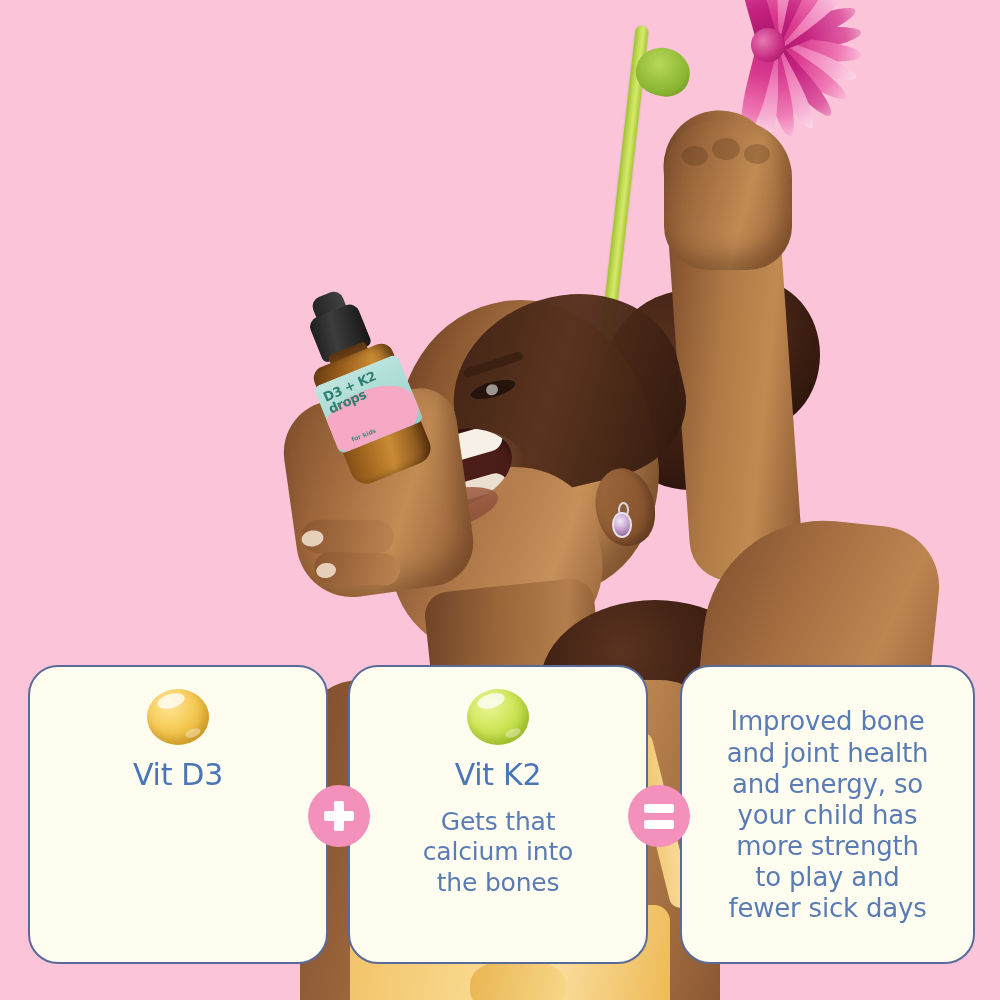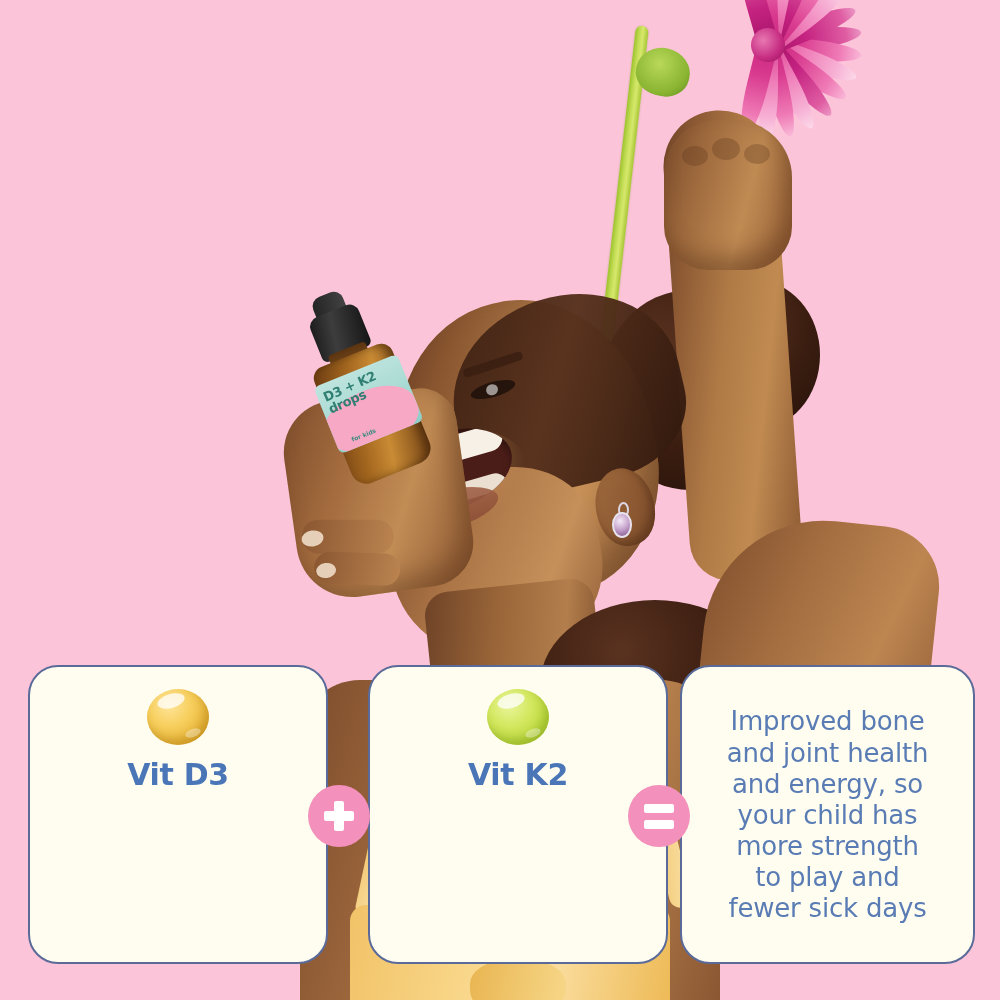--- a/index.html
+++ b/index.html
@@ -457,21 +457,21 @@
     border: 2.5px solid #5a6b9a;
     border-radius: 30px;
     box-sizing: border-box;
     z-index: 30;
     display: flex;
     flex-direction: column;
     align-items: center;
     padding: 14px 12px 12px;
   }
   .card-1 { left: 28px;  width: 300px; }
-  .card-2 { left: 368px; width: 300px; }
+  .card-2 { left: 348px; width: 300px; }
   .card-3 { left: 680px; width: 295px; justify-content: center; padding-top: 10px; }
 
   .droplet {
     width: 62px;
     height: 56px;
     border-radius: 50%;
     margin: 8px 0 14px;
     position: relative;
     flex: none;
   }
@@ -497,21 +497,21 @@
     position: absolute;
     right: 8px; bottom: 8px;
     width: 16px; height: 8px;
     border-radius: 50%;
     background: rgba(255,255,255,.35);
     transform: rotate(-20deg);
   }
 
   .card-title {
     font-size: 30px;
-    font-weight: 700;
+    font-weight: 400;
     color: #4a76b8;
     letter-spacing: -.3px;
     line-height: 1.05;
     text-align: left;
   }
   .card-sub {
     font-size: 20px;
     font-weight: 400;
     color: #6286b8;
     text-align: center;
@@ -647,20 +647,23 @@
 
 
   <div class="card card-1">
     <div class="droplet yellow"></div>
     <div class="card-title">Vit D3</div>
   </div>
 
   <div class="card card-2">
     <div class="droplet green"></div>
     <div class="card-title">Vit K2</div>
+    <div class="card-body">Gets that
+calcium into
+the bones</div>
   </div>
 
   <div class="card card-3">
     <div class="card-body">Improved bone
 and joint health
 and energy, so
 your child has
 more strength
 to play and
 fewer sick days</div>

